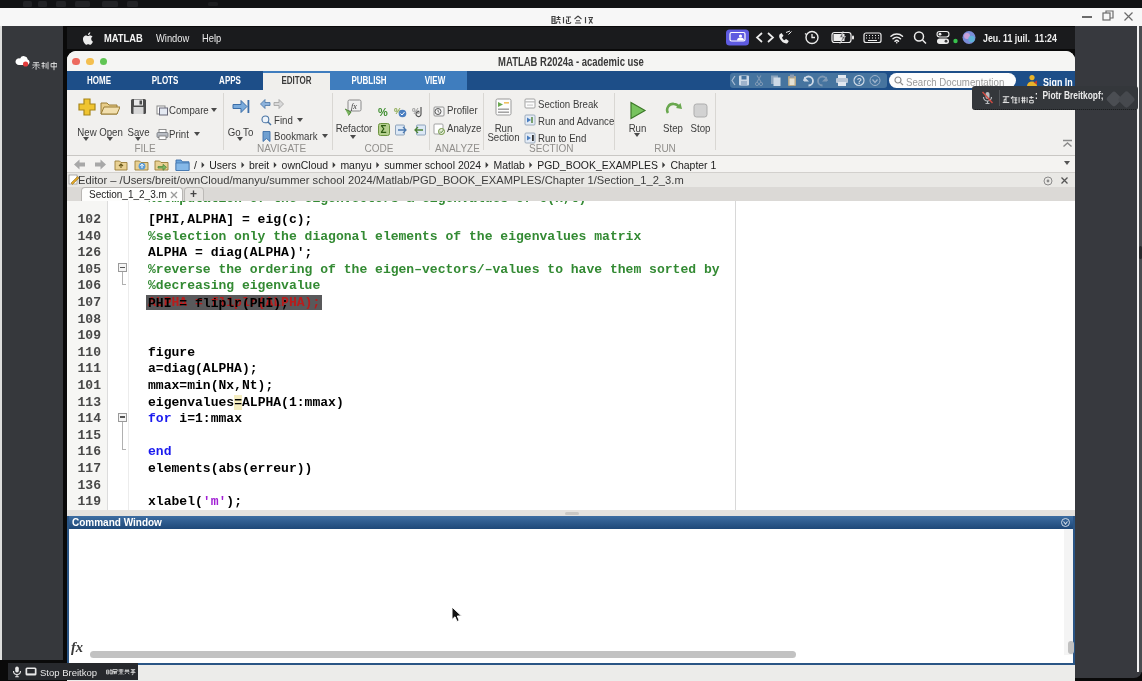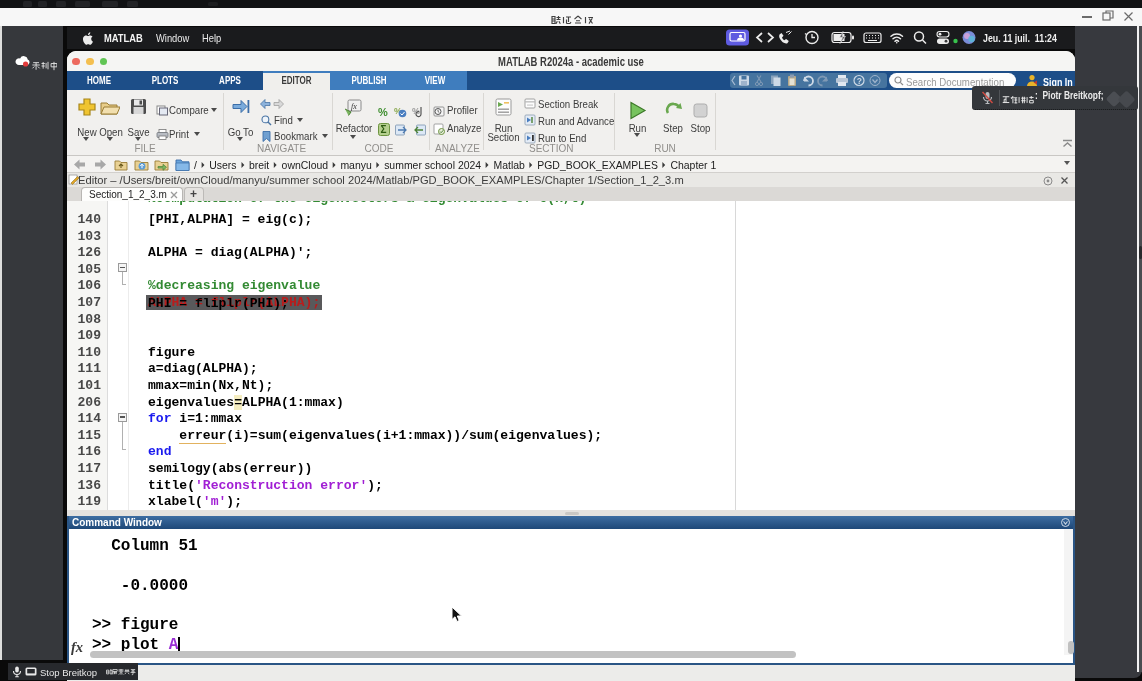--- a/index.html
+++ b/index.html
@@ -397,52 +397,52 @@
       .cl{position:absolute;left:81px;font-family:"Liberation Mono",monospace;font-size:13.05px;font-weight:bold;color:#000;white-space:pre;}
       .cm{color:#338a33;}
       .kw{color:#1a1aee;}
       .st{color:#a11fd4;}
     </style>
     <div class="abs" style="left:0;top:0;width:40px;height:309px;background:#f6f6f4;"></div>
     <div class="abs" style="left:40px;top:0;width:1px;height:309px;background:#dcdcdc;"></div>
     <div class="abs" style="left:61px;top:0;width:1px;height:309px;background:#ececec;"></div>
     <div class="abs" style="left:668px;top:0;width:1px;height:309px;background:#d8d8d8;"></div>
     <div class="cl cm" style="top:-10.5px;">%computation of the eigenvectors &amp; eigenvalues of c(x,t)</div>
-    <div class="ln" style="top:11px">140</div>
+    <div class="ln" style="top:11px">102</div>
       <div class="cl" style="top:11px">[PHI,ALPHA] = eig(c);</div>
-    <div class="ln" style="top:27.6px">103</div>
+    <div class="ln" style="top:27.6px">140</div>
+      <div class="cl cm" style="top:27.6px">%selection only the diagonal elements of the eigenvalues matrix</div>
     <div class="ln" style="top:44.2px">126</div>
       <div class="cl" style="top:44.2px">ALPHA = diag(ALPHA)';</div>
     <div class="ln" style="top:60.8px">105</div>
+      <div class="cl cm" style="top:60.8px">%reverse the ordering of the eigen–vectors/–values to have them sorted by</div>
     <div class="ln" style="top:77.4px">106</div>
       <div class="cl cm" style="top:77.4px">%decreasing eigenvalue</div>
     <div class="abs" style="left:79px;top:93.5px;width:176px;height:15.5px;background:#59595b;"></div>
     <div class="ln" style="top:94px">107</div>
       <div class="cl" style="top:94px;color:#b91c1c;">ALPHA = fliplr(ALPHA);</div>
     <div class="ln" style="top:110.6px">108</div>
       <div class="cl" style="top:95px">PHI = fliplr(PHI);</div>
     <div class="ln" style="top:127.2px">109</div>
     <div class="ln" style="top:143.8px">110</div>
       <div class="cl" style="top:143.8px">figure</div>
     <div class="ln" style="top:160.4px">111</div>
       <div class="cl" style="top:160.4px">a=diag(ALPHA);</div>
     <div class="ln" style="top:177px">101</div>
       <div class="cl" style="top:177px">mmax=min(Nx,Nt);</div>
-    <div class="ln" style="top:193.6px">206</div>
+    <div class="ln" style="top:193.6px">113</div>
       <div class="cl" style="top:193.6px">eigenvalues<span style="background:#f5edc0;">=</span>ALPHA(1:mmax)</div>
     <div class="ln" style="top:210.2px">114</div>
       <div class="cl" style="top:210.2px"><span class="kw">for</span> i=1:mmax</div>
     <div class="ln" style="top:226.8px">115</div>
-      <div class="cl" style="top:226.8px">    <span style="border-bottom:1px solid #e2b25e;">erreur</span>(i)=sum(eigenvalues(i+1:mmax))/sum(eigenvalues);</div>
     <div class="ln" style="top:243.4px">116</div>
       <div class="cl" style="top:243.4px"><span class="kw">end</span></div>
     <div class="ln" style="top:260px">117</div>
-      <div class="cl" style="top:260px">semilogy(abs(erreur))</div>
+      <div class="cl" style="top:260px">elements(abs(erreur))</div>
     <div class="ln" style="top:276.6px">136</div>
-      <div class="cl" style="top:276.6px">title(<span class="st">'Reconstruction error'</span>);</div>
     <div class="ln" style="top:293.2px">119</div>
       <div class="cl" style="top:293.2px">xlabel(<span class="st">'m'</span>);</div>
 
     <div class="abs" style="left:51px;top:62px;width:9px;height:9px;border:1px solid #9a9a9a;background:#f4f4f4;box-sizing:border-box;"></div>
     <div class="abs" style="left:53px;top:65.7px;width:5px;height:1.4px;background:#555;"></div>
     <div class="abs" style="left:55px;top:71px;width:1px;height:12px;background:#b0b0b0;"></div>
     <div class="abs" style="left:55px;top:82.5px;width:4px;height:1px;background:#b0b0b0;"></div>
     <div class="abs" style="left:51px;top:211.5px;width:9px;height:9px;border:1px solid #9a9a9a;background:#f4f4f4;box-sizing:border-box;"></div>
     <div class="abs" style="left:53px;top:215.2px;width:5px;height:1.4px;background:#555;"></div>
     <div class="abs" style="left:55px;top:220.5px;width:1px;height:28px;background:#b0b0b0;"></div>
@@ -452,26 +452,20 @@
   <div class="abs" style="left:0;top:459px;width:1008px;height:6px;background:#e4e2df;"></div>
   <div class="abs" style="left:498px;top:460.5px;width:14px;height:3px;background:#c9c7c4;border-radius:1.5px;"></div>
 
   <div class="abs" id="cmdwin" style="left:0;top:465px;width:1008px;height:149px;background:#fff;border-left:2px solid #2a5585;border-right:2px solid #2a5585;border-bottom:2px solid #2a5585;box-sizing:border-box;">
     <div class="abs" style="left:0;top:0;width:1004px;height:12.5px;background:linear-gradient(#3d6da2,#1e4878);"></div>
     <div class="abs" style="left:3px;top:1px;color:#fff;font-size:10px;font-weight:bold;">Command Window</div>
     <svg class="abs" style="left:992px;top:2px;" width="9" height="9" viewBox="0 0 9 9">
         <circle cx="4.5" cy="4.5" r="4" fill="none" stroke="#cfd8e4" stroke-width="1"></circle>
         <path d="M2.5 3.5 L4.5 6 L6.5 3.5" fill="none" stroke="#cfd8e4" stroke-width="1.1"></path>
       </svg>
-    <pre class="mono" style="position:absolute;left:23px;top:21px;margin:0;font-size:16px;line-height:19.75px;font-weight:bold;color:#000;">  Column 51
-
-   -0.0000
-
-&gt;&gt; figure
-&gt;&gt; plot <span style="color:#9a2fd4">A</span><span style="display:inline-block;width:1.5px;height:14px;background:#000;vertical-align:-2px;"></span></pre>
     <div class="abs" style="left:2px;top:123px;font-family:'Liberation Serif',serif;font-style:italic;font-size:14.5px;font-weight:bold;color:#3a3a3a;">fx</div>
 
     <div class="abs" style="left:994.5px;top:12.5px;width:9px;height:126px;background:#f4f4f4;"></div>
     <div class="abs" style="left:999px;top:125px;width:6px;height:13px;background:#c0c0c0;border-radius:3px;"></div>
 
     <div class="abs" style="left:21px;top:135px;width:706px;height:7px;background:#c2c2c2;border-radius:3.5px;"></div>
   </div>
 
   <div class="abs" style="left:0;top:614px;width:1008px;height:16px;background:#ececea;"></div>
 </div>

